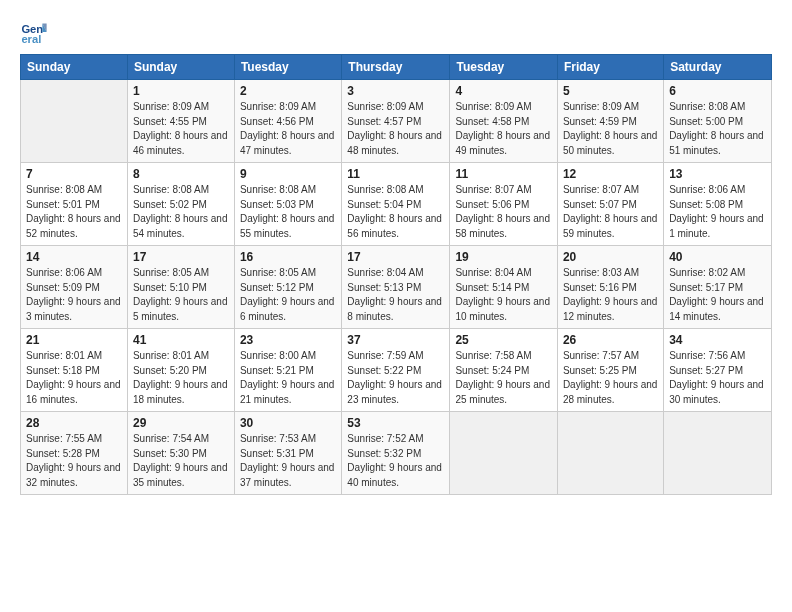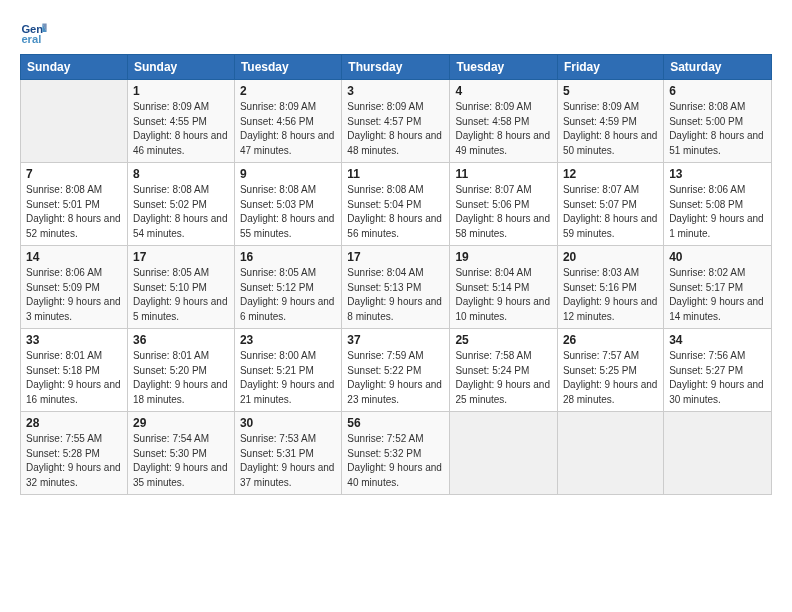--- a/index.html
+++ b/index.html
@@ -209,25 +209,25 @@
             <span class="day-number">20</span>
             <div class="day-info">Sunrise: 8:03 AM<br>Sunset: 5:16 PM<br>Daylight: 9 hours and 12 minutes.</div>
           </td>
           <td>
             <span class="day-number">40</span>
             <div class="day-info">Sunrise: 8:02 AM<br>Sunset: 5:17 PM<br>Daylight: 9 hours and 14 minutes.</div>
           </td>
         </tr>
         <tr>
           <td>
-            <span class="day-number">33</span>
+            <span class="day-number">21</span>
             <div class="day-info">Sunrise: 8:01 AM<br>Sunset: 5:18 PM<br>Daylight: 9 hours and 16 minutes.</div>
           </td>
           <td>
-            <span class="day-number">36</span>
+            <span class="day-number">41</span>
             <div class="day-info">Sunrise: 8:01 AM<br>Sunset: 5:20 PM<br>Daylight: 9 hours and 18 minutes.</div>
           </td>
           <td>
             <span class="day-number">23</span>
             <div class="day-info">Sunrise: 8:00 AM<br>Sunset: 5:21 PM<br>Daylight: 9 hours and 21 minutes.</div>
           </td>
           <td>
             <span class="day-number">37</span>
             <div class="day-info">Sunrise: 7:59 AM<br>Sunset: 5:22 PM<br>Daylight: 9 hours and 23 minutes.</div>
           </td>
@@ -251,21 +251,21 @@
           </td>
           <td>
             <span class="day-number">29</span>
             <div class="day-info">Sunrise: 7:54 AM<br>Sunset: 5:30 PM<br>Daylight: 9 hours and 35 minutes.</div>
           </td>
           <td>
             <span class="day-number">30</span>
             <div class="day-info">Sunrise: 7:53 AM<br>Sunset: 5:31 PM<br>Daylight: 9 hours and 37 minutes.</div>
           </td>
           <td>
-            <span class="day-number">56</span>
+            <span class="day-number">53</span>
             <div class="day-info">Sunrise: 7:52 AM<br>Sunset: 5:32 PM<br>Daylight: 9 hours and 40 minutes.</div>
           </td>
           <td class="empty-cell"></td>
           <td class="empty-cell"></td>
           <td class="empty-cell"></td>
         </tr>
       </tbody>
   </table>
 </div>
 

